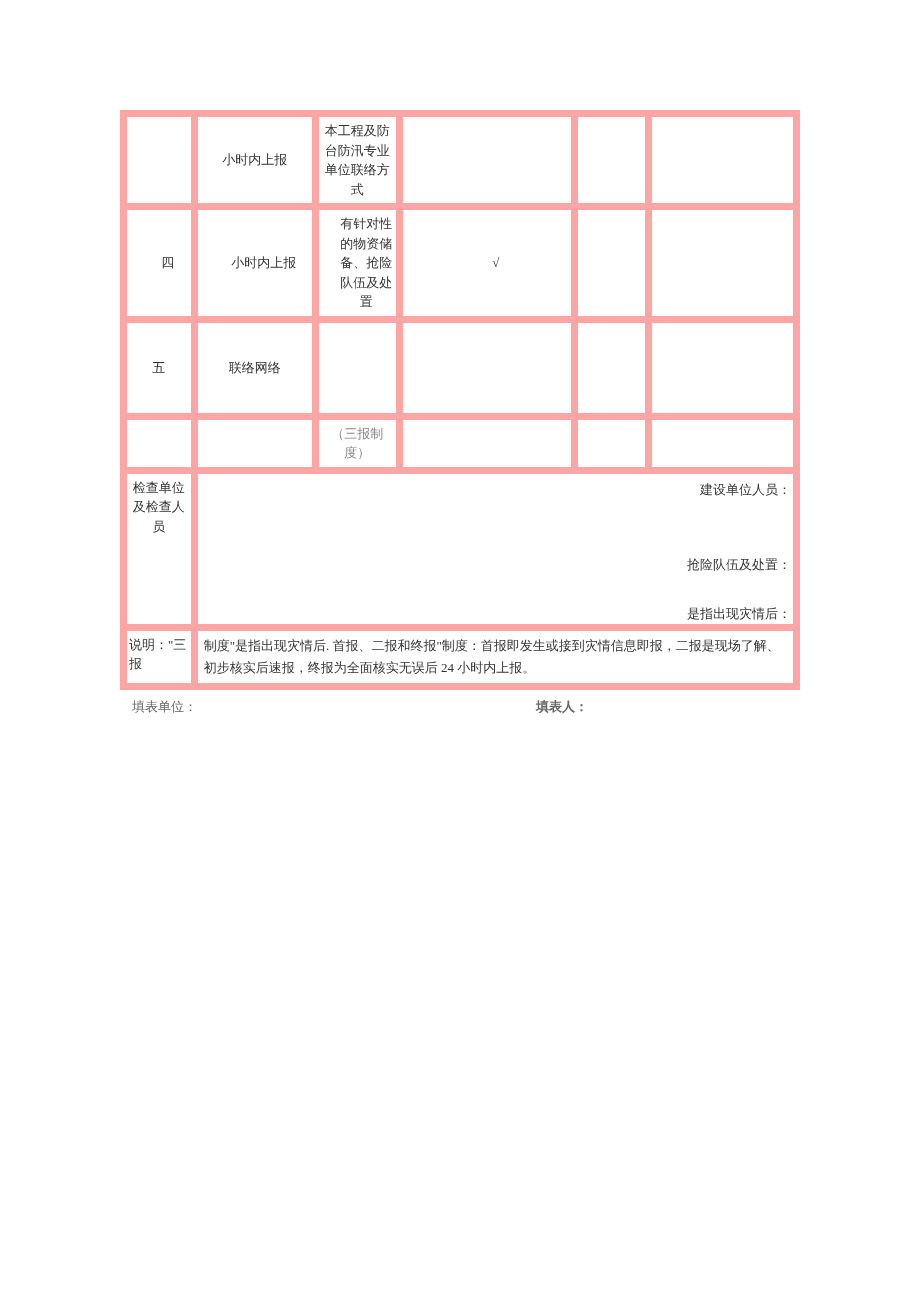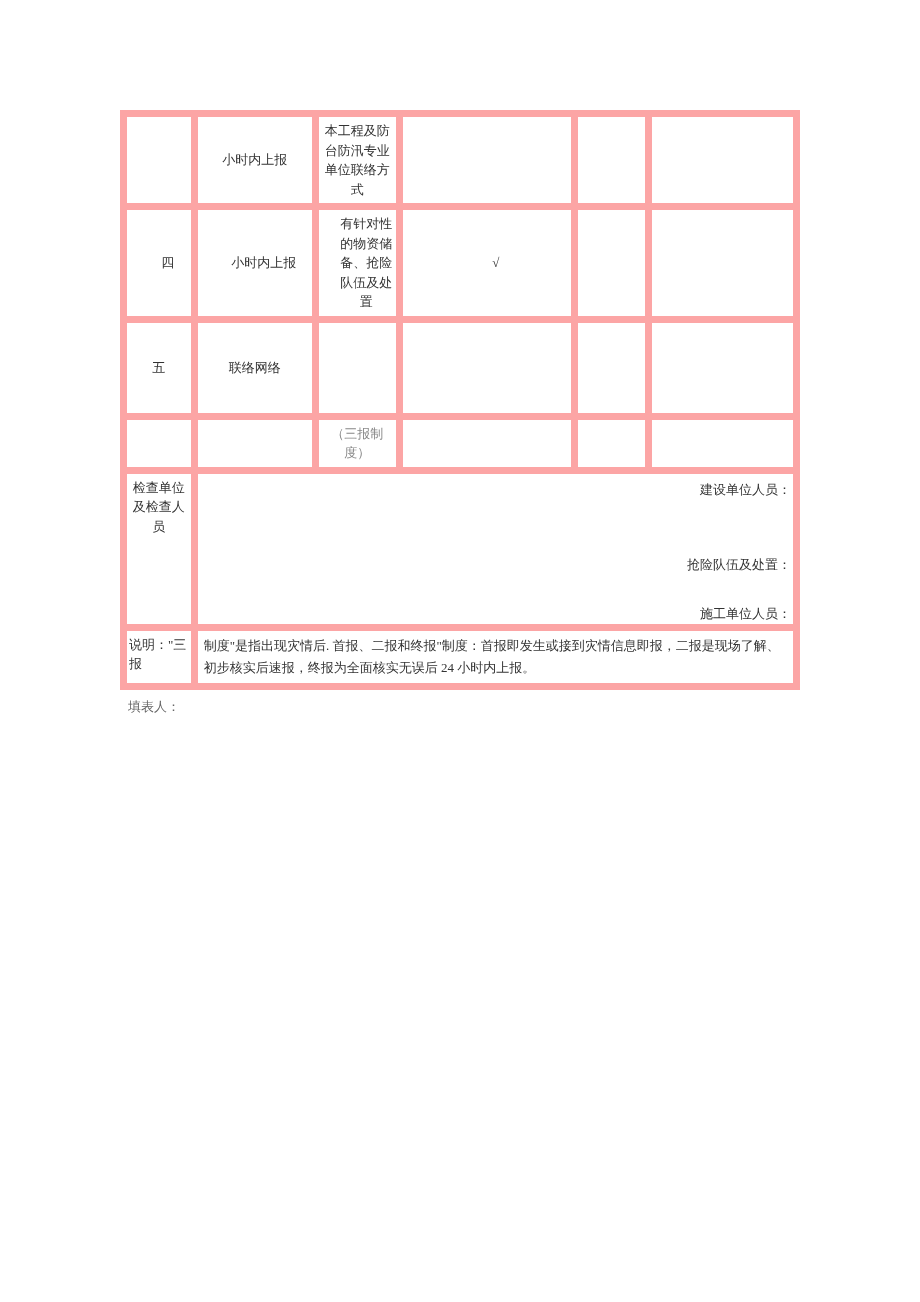--- a/index.html
+++ b/index.html
@@ -68,20 +68,21 @@
       color: #666;
       display: flex;
     }
     .footer-left {
       flex: 0 0 60%;
       padding-left: 12px;
     }
     .footer-right {
       flex: 0 0 40%;
       padding-left: 8px;
+      font-weight: bold;
     }
   </style>
 </head>
 <body>
 
 <table>
   <colgroup>
     <col class="col-1">
     <col class="col-2">
     <col class="col-3">
@@ -125,27 +126,28 @@
     <td></td>
     <td></td>
     <td></td>
   </tr>
 
   <tr class="personnel-row">
     <td class="label-cell" style="vertical-align: top; padding-top: 4px;">检查单位及检查人员</td>
     <td class="personnel-cell" colspan="5">
       <div class="personnel-block">建设单位人员：</div>
       <div class="personnel-block" style="padding-top: 30px;">抢险队伍及处置：</div>
-      <div class="personnel-block" style="padding-top: 32px;">施工单位人员：</div>
+      <div class="personnel-block" style="padding-top: 32px;">是指出现灾情后：</div>
     </td>
   </tr>
 
   <tr class="desc-row">
     <td class="label-cell">说明："三报</td>
     <td class="content-cell" colspan="5">制度"是指出现灾情后. 首报、二报和终报"制度：首报即发生或接到灾情信息即报，二报是现场了解、初步核实后速报，终报为全面核实无误后 24 小时内上报。</td>
   </tr>
 
 </tbody>
   </table>
 
 <div class="footer-line">
+  <div class="footer-left">填表单位：</div>
   <div class="footer-right">填表人：</div>
 </div>
 
 </body></html>

